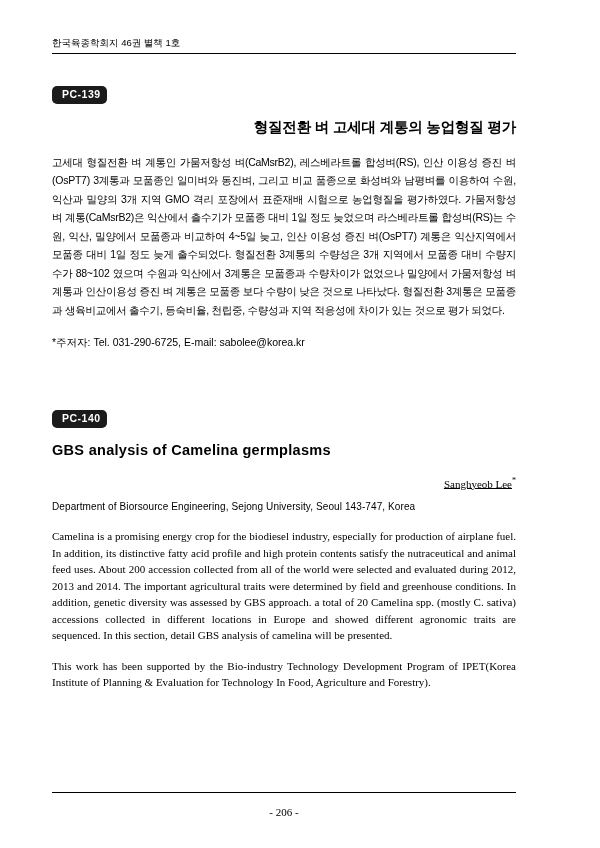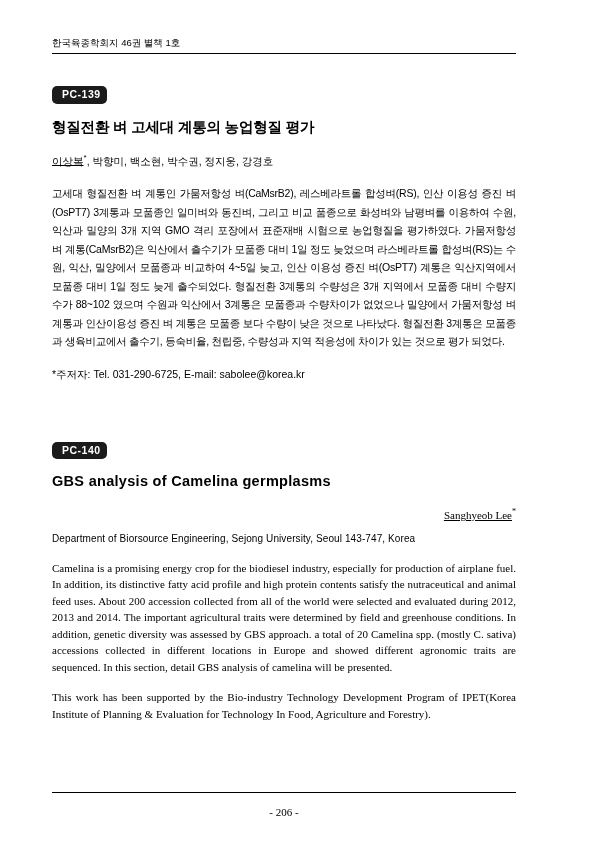--- a/index.html
+++ b/index.html
@@ -51,20 +51,21 @@
     padding: 3px 6px 4px 10px;
     border-radius: 5px;
     line-height: 1;
   }
   .title-ko {
     font-family: "Liberation Sans", sans-serif;
     font-weight: bold;
     font-size: 14.5px;
     margin: 14px 0 0 0;
     letter-spacing: -0.2px;
+    text-align: right;
   }
   .title-en {
     font-family: "Liberation Sans", sans-serif;
     font-weight: bold;
     font-size: 14.5px;
     margin: 14px 0 0 0;
     letter-spacing: 0.3px;
   }
   .authors {
     font-family: "Liberation Sans", sans-serif;
@@ -140,21 +141,20 @@
 <body>
 
 <div class="page">
 
   <div class="running-head">한국육종학회지 46권 별책 1호</div>
   <div class="rule-top"></div>
 
   <div class="entry">
     <span class="pc-tag">PC-139</span>
     <div class="title-ko">형질전환 벼 고세대 계통의 농업형질 평가</div>
-    <div class="authors"><span class="underlined">이상복</span><sup class="star">*</sup><span>, 박향미, 백소현, 박수권, 정지웅, 강경호</span></div>
     <div class="abstract-ko">고세대 형질전환 벼 계통인 가뭄저항성 벼(CaMsrB2), 레스베라트롤 합성벼(RS), 인산 이용성 증진 벼(OsPT7) 3계통과 모품종인 일미벼와 동진벼, 그리고 비교 품종으로 화성벼와 남평벼를 이용하여 수원, 익산과 밀양의 3개 지역 GMO 격리 포장에서 표준재배 시험으로 농업형질을 평가하였다. 가뭄저항성 벼 계통(CaMsrB2)은 익산에서 출수기가 모품종 대비 1일 정도 늦었으며 라스베라트롤 합성벼(RS)는 수원, 익산, 밀양에서 모품종과 비교하여 4~5일 늦고, 인산 이용성 증진 벼(OsPT7) 계통은 익산지역에서 모품종 대비 1일 정도 늦게 출수되었다. 형질전환 3계통의 수량성은 3개 지역에서 모품종 대비 수량지수가 88~102 였으며 수원과 익산에서 3계통은 모품종과 수량차이가 없었으나 밀양에서 가뭄저항성 벼 계통과 인산이용성 증진 벼 계통은 모품종 보다 수량이 낮은 것으로 나타났다. 형질전환 3계통은 모품종과 생육비교에서 출수기, 등숙비율, 천립중, 수량성과 지역 적응성에 차이가 있는 것으로 평가 되었다.</div>
     <div class="corresp">*주저자: Tel. 031-290-6725, E-mail:  sabolee@korea.kr</div>
   </div>
 
   <div class="gap-between"></div>
 
   <div class="entry">
     <span class="pc-tag">PC-140</span>
     <div class="title-en">GBS analysis of Camelina germplasms</div>
     <div class="authors-en"><span class="underlined">Sanghyeob Lee</span><sup class="star">*</sup></div>

